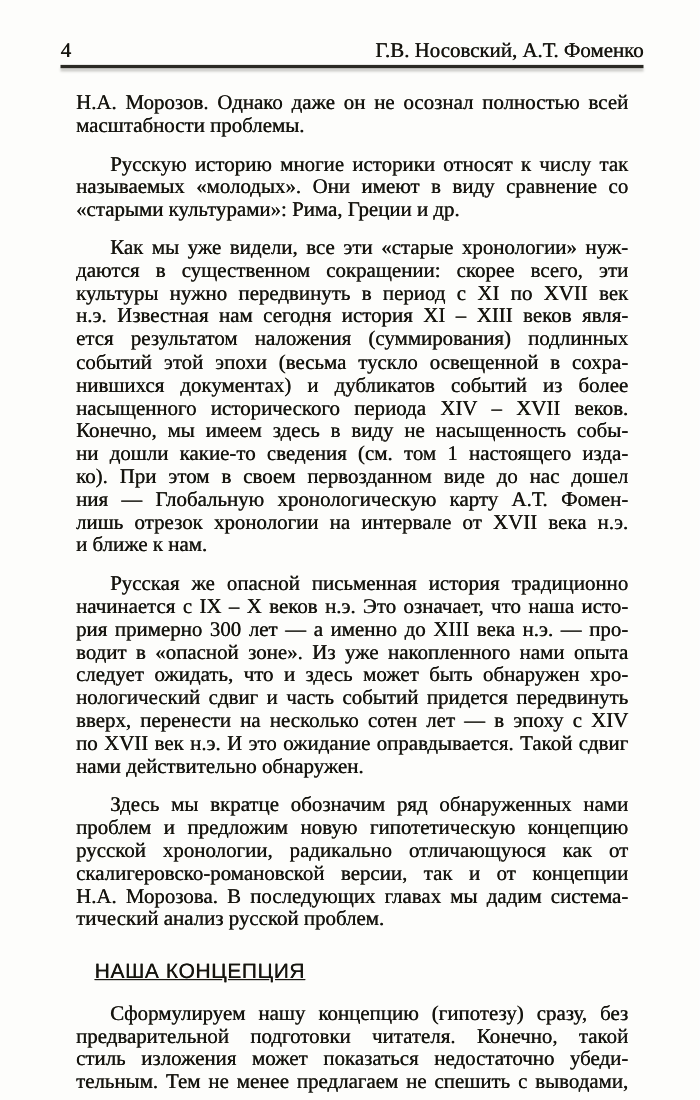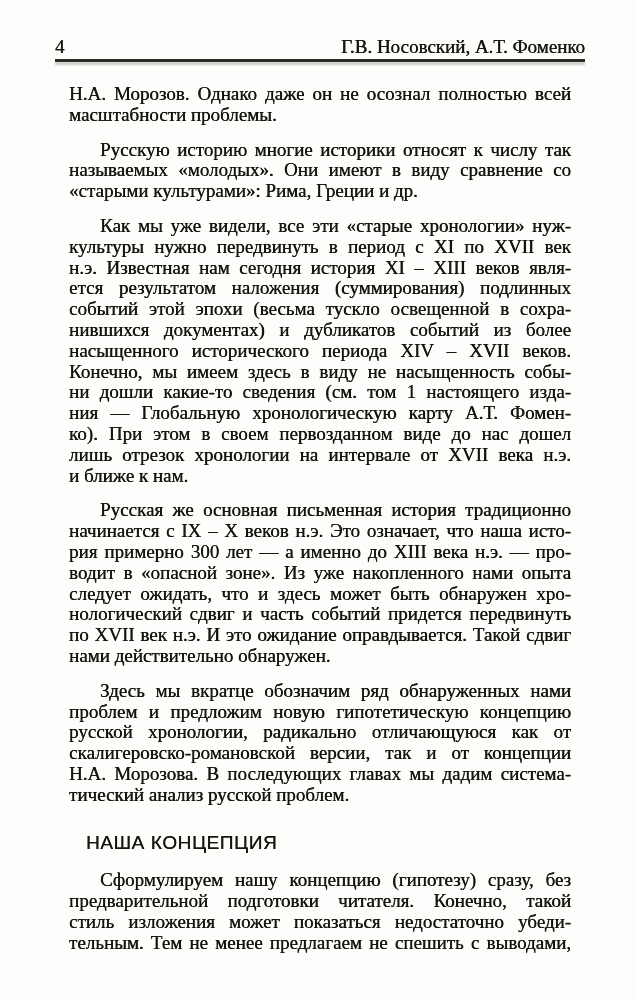--- a/index.html
+++ b/index.html
@@ -44,20 +44,21 @@
     white-space: normal;
   }
   .line.para-end { text-align-last: left; -moz-text-align-last: left; }
   .line.indent { text-indent: 31px; }
   .heading {
     font-family: "Liberation Sans", "DejaVu Sans", sans-serif;
     font-size: 19px;
     letter-spacing: 0.6px;
     margin: 27px 0 17px 31px;
     text-shadow: 0.25px 0 0 currentColor;
+    text-decoration: underline;
   }
 </style>
 </head>
 <body>
 
 <div class="page">
   <div class="running">
     <span>4</span>
     <span>Г.В. Носовский, А.Т. Фоменко</span>
   </div>
@@ -67,40 +68,42 @@
         <div class="line">Н.А. Морозов. Однако даже он не осознал полностью всей</div>
         <div class="line para-end">масштабности проблемы.</div>
       </div>
       <div class="para">
         <div class="line indent">Русскую историю многие историки относят к числу так</div>
         <div class="line">называемых «молодых». Они имеют в виду сравнение со</div>
         <div class="line para-end">«старыми культурами»: Рима, Греции и др.</div>
       </div>
       <div class="para">
         <div class="line indent">Как мы уже видели, все эти «старые хронологии» нуж-</div>
+        <div class="line">даются в существенном сокращении: скорее всего, эти</div>
         <div class="line">культуры нужно передвинуть в период с XI по XVII век</div>
         <div class="line">н.э. Известная нам сегодня история XI – XIII веков явля-</div>
         <div class="line">ется результатом наложения (суммирования) подлинных</div>
         <div class="line">событий этой эпохи (весьма тускло освещенной в сохра-</div>
         <div class="line">нившихся документах) и дубликатов событий из более</div>
         <div class="line">насыщенного исторического периода XIV – XVII веков.</div>
         <div class="line">Конечно, мы имеем здесь в виду не насыщенность собы-</div>
         <div class="line">ни дошли какие-то сведения (см. том 1 настоящего изда-</div>
+        <div class="line">ко). При этом в своем первозданном виде до нас дошел</div>
         <div class="line">ния — Глобальную хронологическую карту А.Т. Фомен-</div>
-        <div class="line">ко). При этом в своем первозданном виде до нас дошел</div>
         <div class="line">лишь отрезок хронологии на интервале от XVII века н.э.</div>
         <div class="line para-end">и ближе к нам.</div>
       </div>
       <div class="para">
-        <div class="line indent">Русская же основная письменная история традиционно</div>
+        <div class="line indent">Русская же опасной письменная история традиционно</div>
         <div class="line">начинается с IX – X веков н.э. Это означает, что наша исто-</div>
         <div class="line">рия примерно 300 лет — а именно до XIII века н.э. — про-</div>
         <div class="line">водит в «опасной зоне». Из уже накопленного нами опыта</div>
         <div class="line">следует ожидать, что и здесь может быть обнаружен хро-</div>
         <div class="line">нологический сдвиг и часть событий придется передвинуть</div>
+        <div class="line">вверх, перенести на несколько сотен лет — в эпоху с XIV</div>
         <div class="line">по XVII век н.э. И это ожидание оправдывается. Такой сдвиг</div>
         <div class="line para-end">нами действительно обнаружен.</div>
       </div>
       <div class="para">
         <div class="line indent">Здесь мы вкратце обозначим ряд обнаруженных нами</div>
         <div class="line">проблем и предложим новую гипотетическую концепцию</div>
         <div class="line">русской хронологии, радикально отличающуюся как от</div>
         <div class="line">скалигеровско-романовской версии, так и от концепции</div>
         <div class="line">Н.А. Морозова. В последующих главах мы дадим система-</div>
         <div class="line para-end">тический анализ русской проблем.</div>

